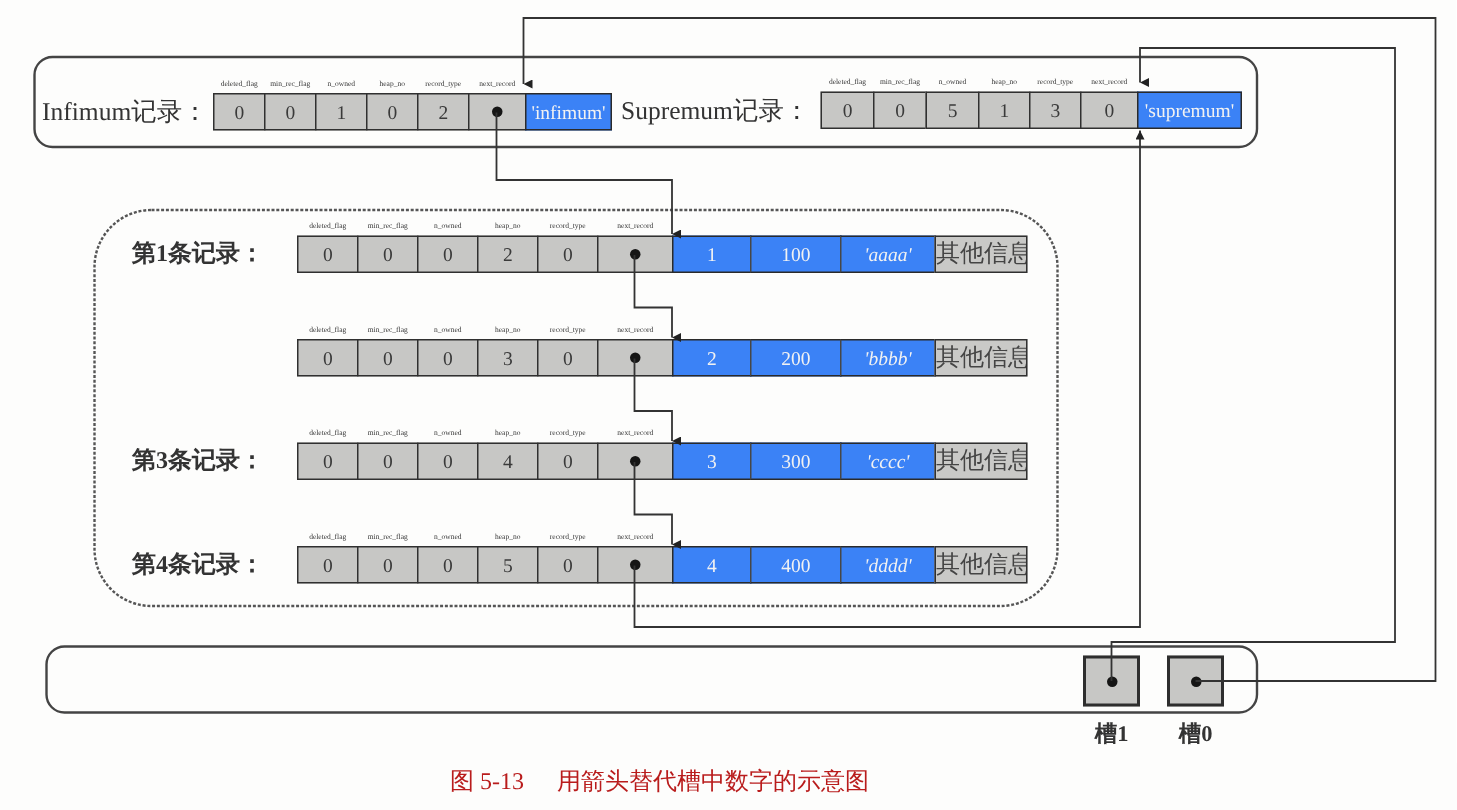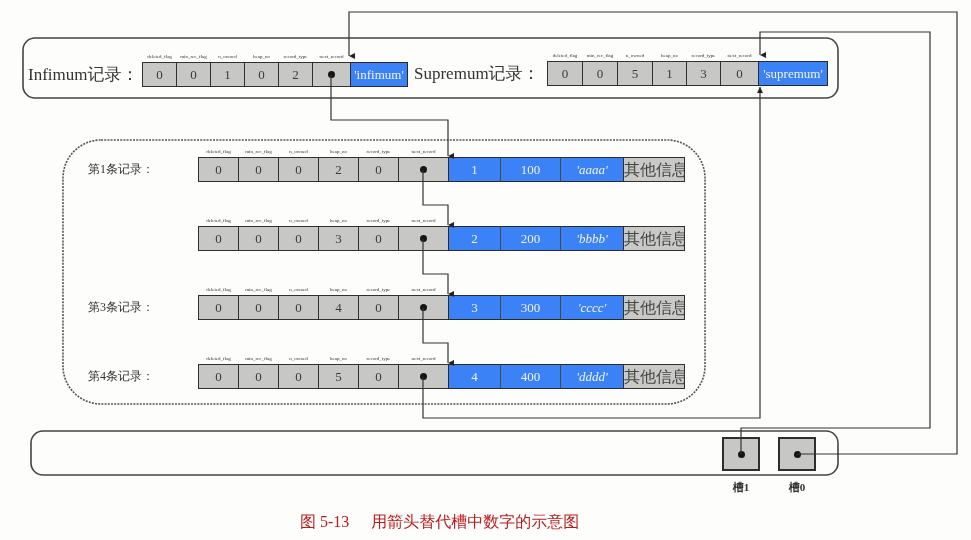--- a/index.html
+++ b/index.html
@@ -3,21 +3,21 @@
   <meta charset="utf-8">
   <style>
     html, body { margin: 0; padding: 0; background: #ffffff; }
     #canvas {
       position: relative; width: 971px; height: 540px; overflow: hidden;
       background: #fdfdfc;
       font-family: "Liberation Serif", "DejaVu Serif", serif;
       color: #2a2a2a;
     }
     .big-label { position: absolute; height: 25px; line-height: 25px; font-size: 17px; color: #333; white-space: nowrap; }
-    .rec-label { position: absolute; left: 88px; height: 25px; line-height: 25px; font-size: 12px; font-weight: normal; color: #333; white-space: nowrap; }
+    .rec-label { position: absolute; left: 88px; height: 25px; line-height: 25px; font-size: 16px; font-weight: bold; color: #333; white-space: nowrap; }
     .row { position: absolute; height: 25px; }
     .cell {
       position: absolute; top: 0; height: 25px; box-sizing: border-box;
       border: 1px solid #303030; text-align: center; line-height: 23px;
       font-size: 13px; white-space: nowrap; overflow: hidden;
     }
     .light { background: #c7c7c5; color: #3a3a3a; }
     .dark { background: #3b82f6; color: #f2f2f2; border-color: #2a2a2a; border-left-color: #474747; }
     .dark.first { border-left-color: #2a2a2a; }
     .other { background: #c9c9c7; color: #444; font-size: 16px; letter-spacing: 0px; }
@@ -53,21 +53,21 @@
     .s1 { left: 35px;  width: 36px; }
     .s2 { left: 70px;  width: 36px; }
     .s3 { left: 105px; width: 35px; }
     .s4 { left: 139px; width: 35px; }
     .s5 { left: 173px; width: 39px; }
     .s6 { left: 211px; width: 70px; }
     .slot {
       position: absolute; top: 437px; width: 38px; height: 34px; box-sizing: border-box;
       background: #c7c7c5; border: 2px solid #2e2e2e;
     }
-    .slot-label { position: absolute; top: 480px; width: 40px; text-align: center; font-size: 11px; font-weight: bold; color: #333; }
+    .slot-label { position: absolute; top: 480px; width: 40px; text-align: center; font-size: 15px; font-weight: bold; color: #333; }
     #lines { position: absolute; left: 0; top: 0; z-index: 5; pointer-events: none; }
     .caption { position: absolute; top: 511px; left: 300px; height: 22px; line-height: 22px; font-size: 16px; color: #b91c1c; white-space: nowrap; }
     .caption .gap { display: inline-block; width: 22px; }
   </style>
 </head>
 <body>
 
 <div id="canvas">
 
   <svg id="lines" width="971" height="540">

